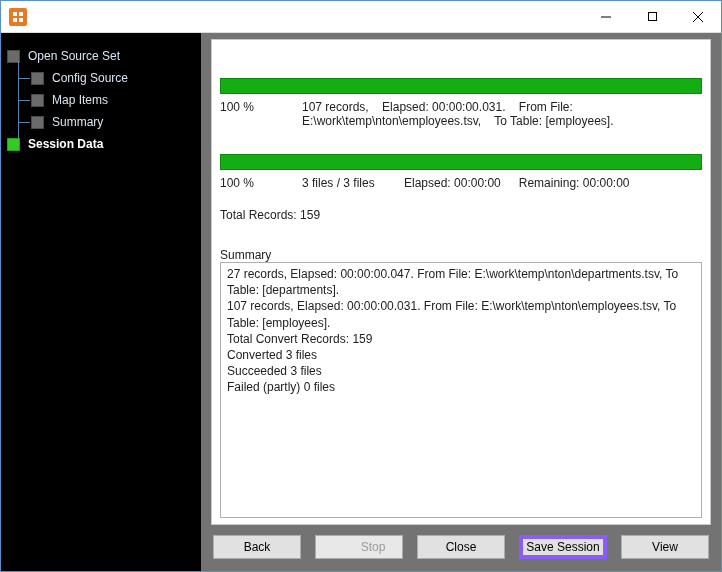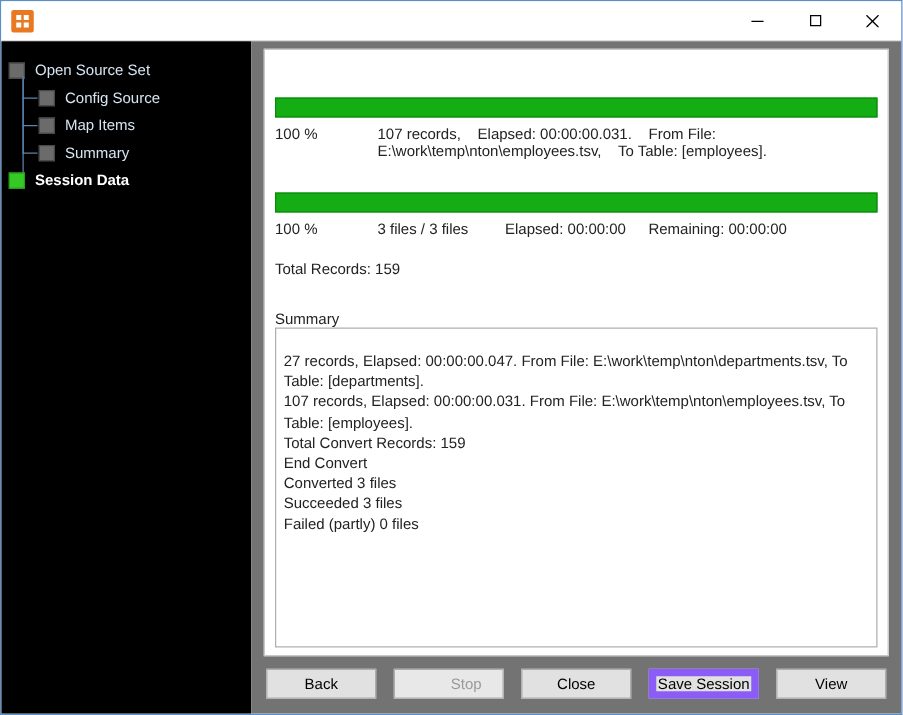--- a/index.html
+++ b/index.html
@@ -134,21 +134,21 @@
   .prog-info .c1 { width: 84px; }
   .output-label {
     margin-top: 26px;
     font-size: 12px;
     color: #222;
   }
   .output {
     flex: 1;
     border: 1px solid #b0b0b0;
     background: #fff;
-    padding: 18px 6px;
+    padding: 3px 6px;
     font-size: 12px;
     color: #222;
     overflow-y: scroll;
     white-space: normal;
     line-height: 1.35;
   }
   .buttons {
     display: flex;
     gap: 14px;
     justify-content: center;
@@ -163,21 +163,21 @@
     display: flex; align-items:center; justify-content:center;
     cursor: pointer;
   }
   .btn.disabled {
     color: #9a9a9a;
     background: #e8e8e8;
     cursor: default;
     padding-left: 28px;
   }
   .btn.primary {
-    border: 6px solid #8b5cf6;
+    border: 4px solid #8b5cf6;
     background: #e1e1e1;
   }
 </style>
 </head>
 <body>
 
 <div class="titlebar">
   <div class="appicon">
     <svg viewBox="0 0 12 12">
         <rect x="1" y="1" width="4" height="4" fill="#fff"></rect>
@@ -256,21 +256,20 @@
           <span class="col">Remaining: 00:00:00</span>
           <span class="col">Total Records: 159</span>
         </div>
       </div>
 
       <div class="output-label">Summary</div>
       <div class="output" id="output-box">
           <div>27 records,    Elapsed: 00:00:00.047.    From File: E:\work\temp\nton\departments.tsv,    To Table: [departments].</div>
           <div>107 records,    Elapsed: 00:00:00.031.    From File: E:\work\temp\nton\employees.tsv,    To Table: [employees].</div>
           <div>Total Convert Records: 159</div>
-          <div>End Convert</div>
           <div>Converted 3 files</div>
           <div>Succeeded 3 files</div>
           <div>Failed (partly) 0 files</div>
         </div>
     </div>
 
     <div class="buttons">
       <div class="btn">Back</div>
       <div class="btn disabled">Stop</div>
       <div class="btn">Close</div>

